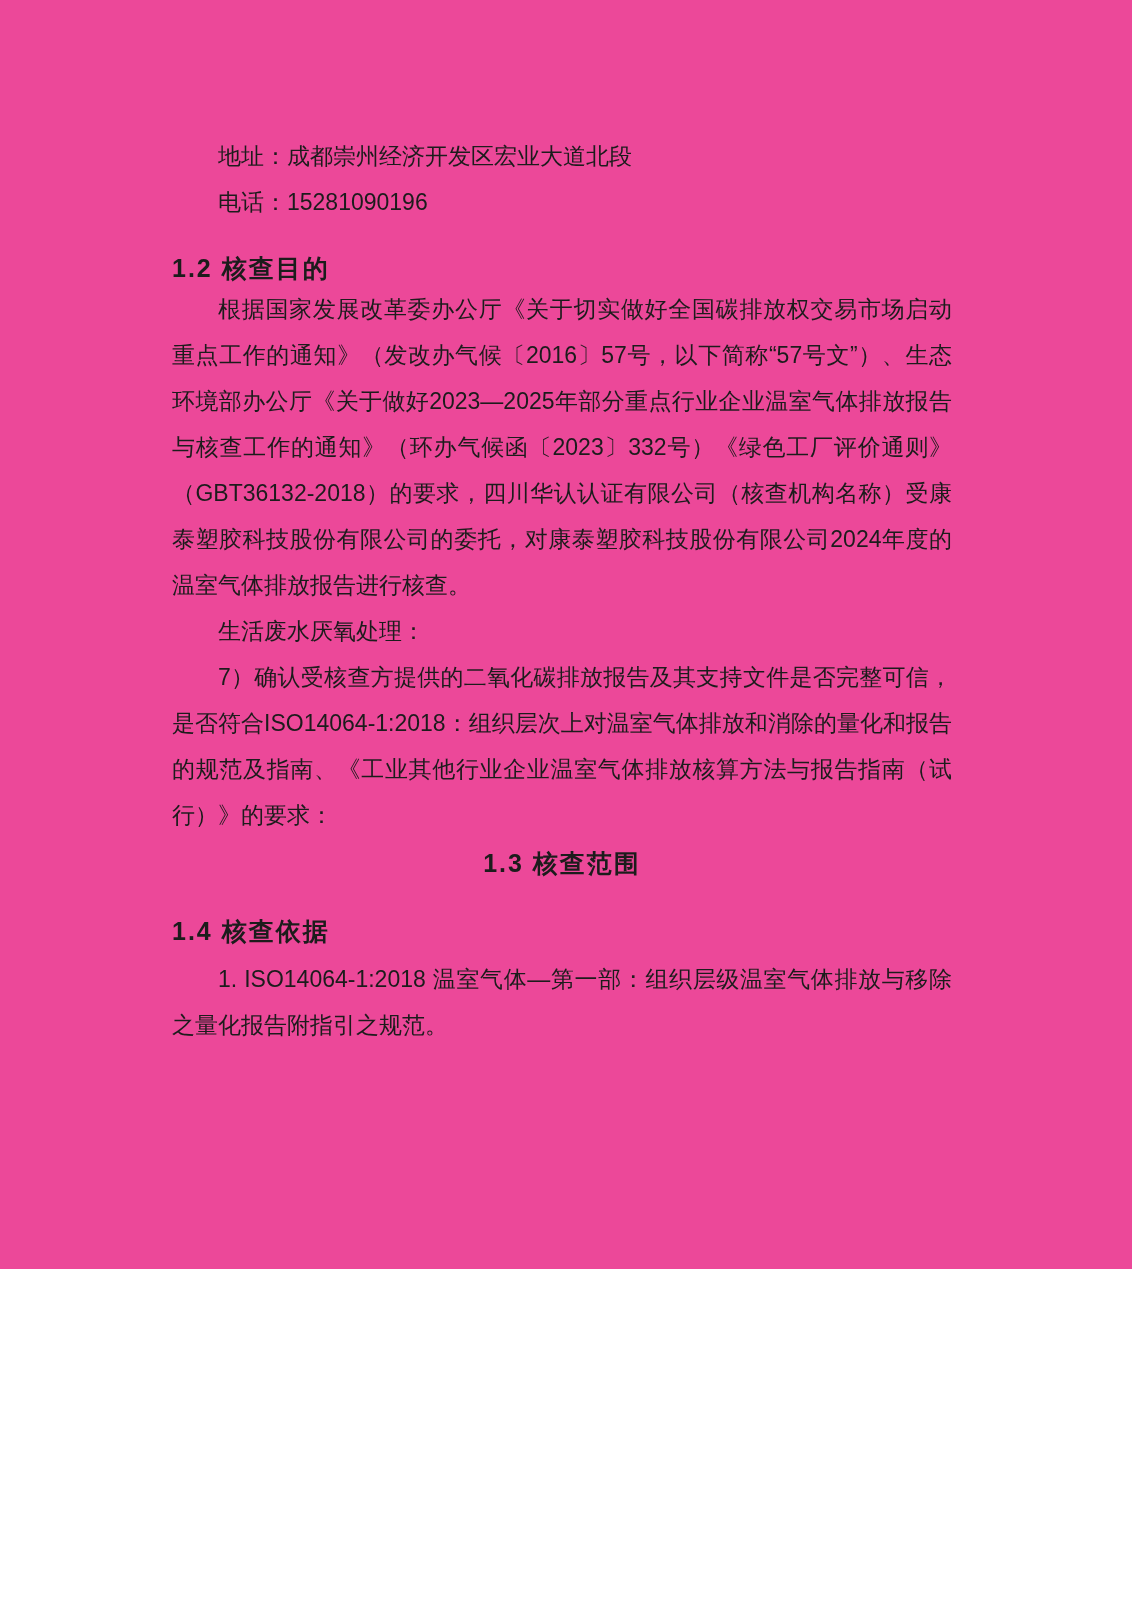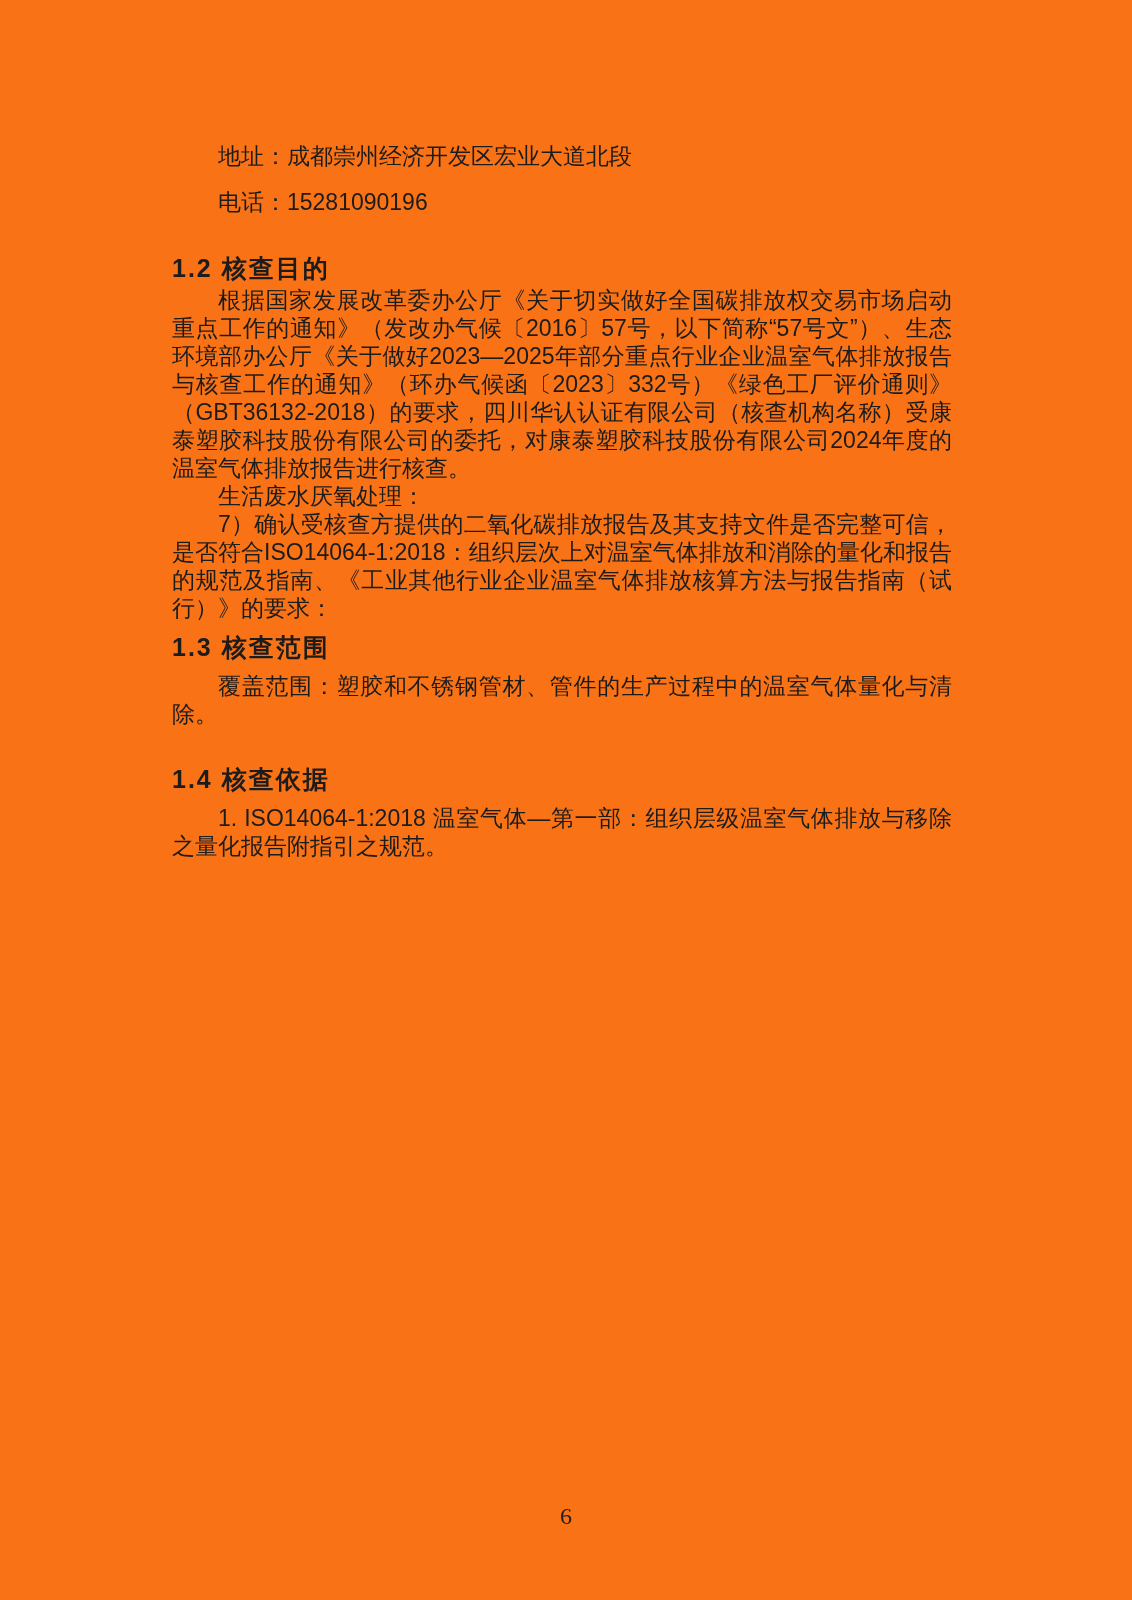--- a/index.html
+++ b/index.html
@@ -3,56 +3,56 @@
 <meta charset="utf-8">
 <style>
   html, body {
     margin: 0;
     padding: 0;
     background: #ffffff;
   }
   .page {
     position: relative;
     width: 1132px;
-    height: 1600px;
-    background: #f97316;
+    height: 1269px;
+    background: #ec4899;
     color: #1c1c1c;
     font-family: "Liberation Sans", sans-serif;
     overflow: hidden;
   }
   .content {
     position: absolute;
     left: 172px;
     top: 133px;
     width: 780px;
   }
   .contact-line {
     margin: 0;
     font-size: 23px;
     line-height: 46px;
     text-indent: 2em;
     white-space: nowrap;
   }
   .para {
     margin: 0;
     font-size: 23px;
-    line-height: 28px;
+    line-height: 46px;
     text-indent: 2em;
     text-align: justify;
   }
   .heading {
     margin: 0;
     font-size: 25px;
     font-weight: bold;
     line-height: 34px;
     letter-spacing: 2px;
     white-space: nowrap;
   }
   .h-12 { margin: 26px 0 1px; }
-  .h-13 { margin: 8px 0 8px; }
+  .h-13 { margin: 8px 0 8px; text-align: center; }
   .h-14 { margin: 34px 0 8px; }
   .page-number {
     position: absolute;
     top: 1498px;
     left: 0;
     width: 100%;
     text-align: center;
     font-size: 24px;
     line-height: 36px;
     font-family: "Liberation Serif", serif;
@@ -67,21 +67,20 @@
 
     <p class="contact-line">地址：成都崇州经济开发区宏业大道北段</p>
     <p class="contact-line">电话：15281090196</p>
 
     <h2 class="heading h-12">1.2 核查目的</h2>
     <p class="para">根据国家发展改革委办公厅《关于切实做好全国碳排放权交易市场启动重点工作的通知》（发改办气候〔2016〕57号，以下简称“57号文”）、生态环境部办公厅《关于做好2023—2025年部分重点行业企业温室气体排放报告与核查工作的通知》（环办气候函〔2023〕332号）《绿色工厂评价通则》（GBT36132-2018）的要求，四川华认认证有限公司（核查机构名称）受康泰塑胶科技股份有限公司的委托，对康泰塑胶科技股份有限公司2024年度的温室气体排放报告进行核查。</p>
     <p class="para">生活废水厌氧处理：</p>
     <p class="para">7）确认受核查方提供的二氧化碳排放报告及其支持文件是否完整可信，是否符合ISO14064-1:2018：组织层次上对温室气体排放和消除的量化和报告的规范及指南、《工业其他行业企业温室气体排放核算方法与报告指南（试行）》的要求：</p>
 
     <h2 class="heading h-13">1.3 核查范围</h2>
-    <p class="para">覆盖范围：塑胶和不锈钢管材、管件的生产过程中的温室气体量化与清除。</p>
 
     <h2 class="heading h-14">1.4 核查依据</h2>
     <p class="para">1. ISO14064-1:2018 温室气体—第一部：组织层级温室气体排放与移除之量化报告附指引之规范。</p>
 
   </div>
 
   <div class="page-number">6</div>
 </div>
 
 </body></html>

